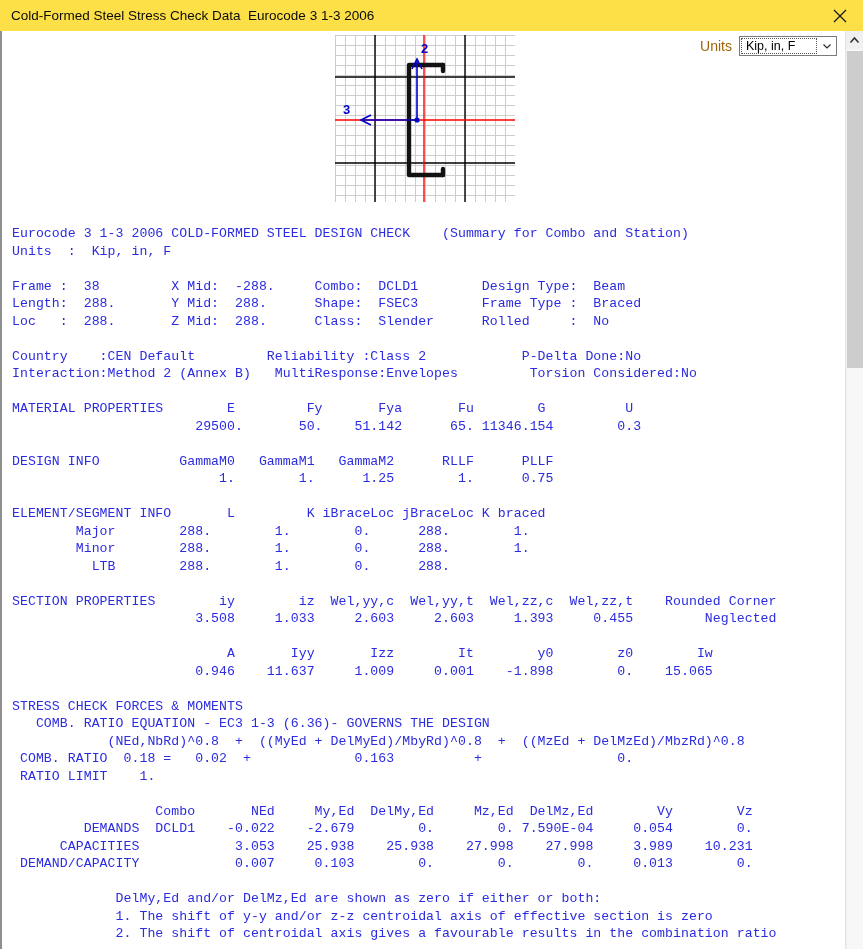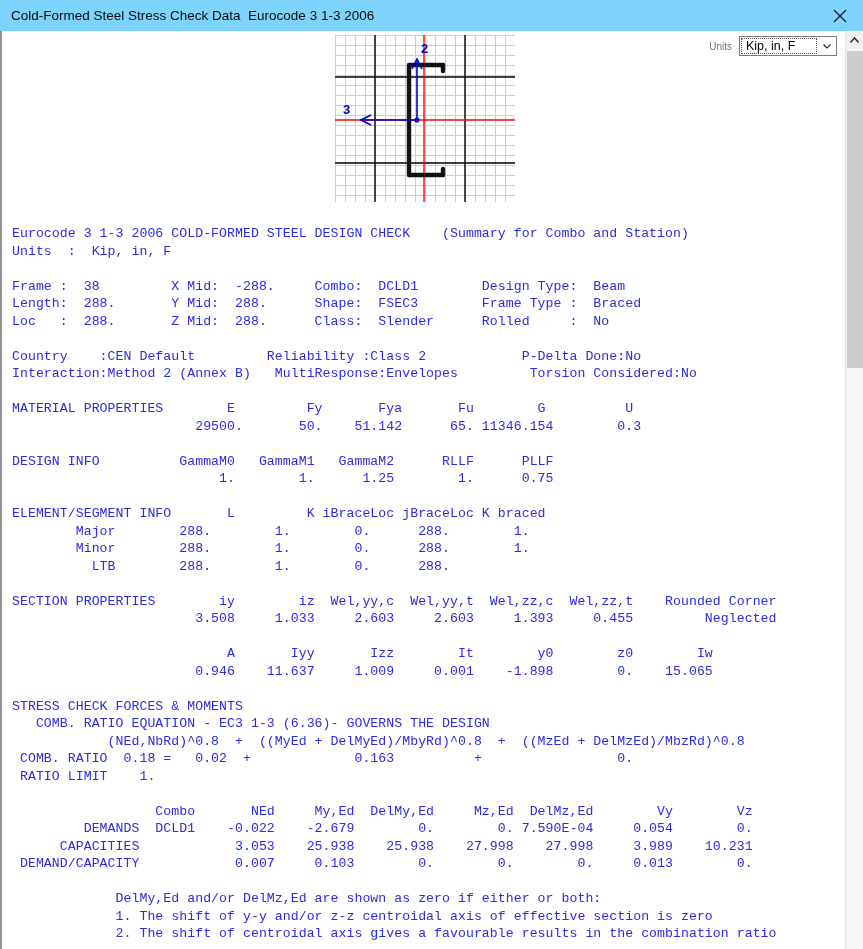--- a/index.html
+++ b/index.html
@@ -12,21 +12,21 @@
   }
   
   #window{
     width:863px;height:949px;
     display:flex;flex-direction:column;
     background:#ffffff;
     box-sizing:border-box;
   }
   #titlebar{
     height:31px;min-height:31px;
-    background:#7dd3fc;
+    background:#fde047;
     display:flex;align-items:center;
     position:relative;
     border-bottom:0;
   }
   #title-text{
     margin-left:11px;
     font-size:13.5px;
     color:#0b0b0b;
     font-family:"Liberation Sans",sans-serif;
     white-space:pre;
@@ -72,21 +72,21 @@
   }
 
   
   #units-wrap{
     position:absolute;
     right:8px;top:5px;
     display:flex;align-items:center;
     z-index:5;
   }
   #units-label{
-    font-size:10px;color:#737373;
+    font-size:14px;color:#a16207;
     margin-right:7px;
     white-space:pre;
   }
   #units-combo{
     width:98px;height:20px;
     border:1px solid #7a7a7a;
     background:#ffffff;
     display:flex;align-items:flex-start;
     box-sizing:border-box;
     cursor:pointer;

